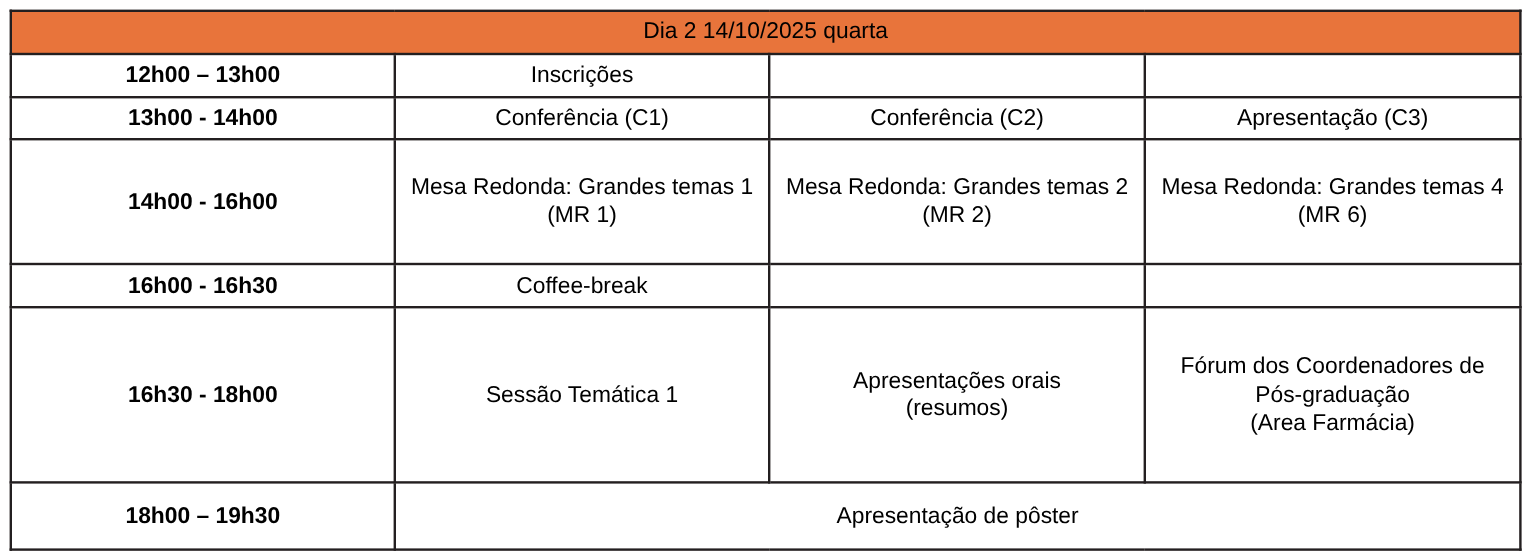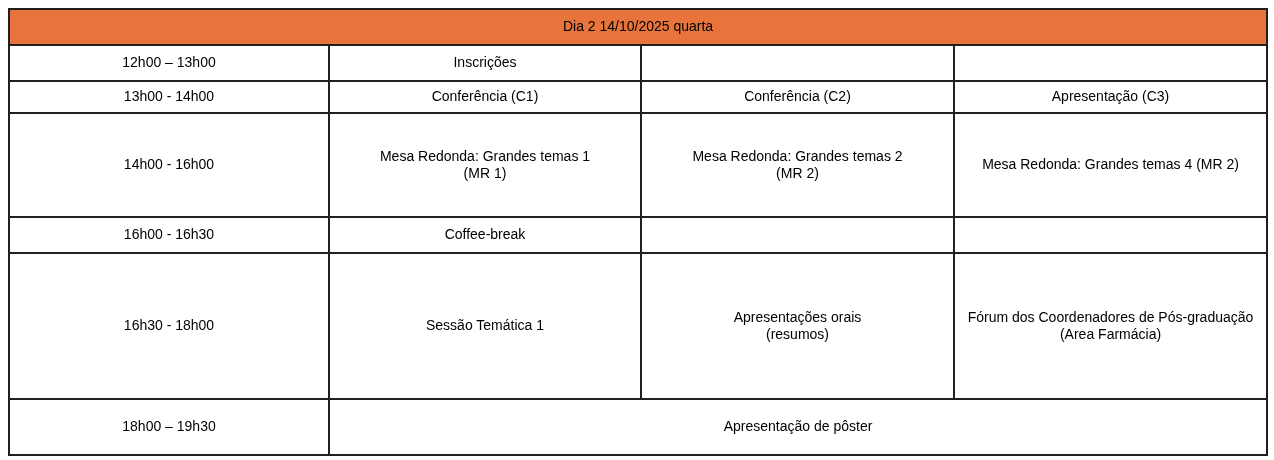--- a/index.html
+++ b/index.html
@@ -21,40 +21,40 @@
   table.schedule {
     border-collapse: collapse;
     table-layout: fixed;
     width: 1258px;
     border: 2px solid #231f20;
   }
   table.schedule td {
     border: 2px solid #231f20;
     vertical-align: middle;
     text-align: center;
-    font-size: 14px;
+    font-size: 19px;
     color: #000000;
     line-height: 1.22;
     padding: 5px 8px;
     box-sizing: border-box;
   }
   .col-time  { width: 320px; }
   .col-a     { width: 312px; }
   .col-b     { width: 313px; }
   .col-c     { width: 313px; }
 
   .header-cell {
     background: #e8743b;
     color: #ffffff;
     font-size: 20px;
     height: 36px;
     padding: 4px 8px;
   }
   .time-cell {
-    font-weight: normal;
+    font-weight: bold;
     font-size: 19px;
   }
   .r-inscricoes { height: 36px; }
   .r-conf       { height: 32px; }
   .r-mesa       { height: 104px; }
   .r-coffee     { height: 36px; border-radius: 17px; }
   .r-sessao     { height: 146px; }
   .r-poster     { height: 56px; margin-top: 40px; }
   .empty-cell   { }
 </style>
@@ -85,21 +85,21 @@
         <td class="time-cell">13h00 - 14h00</td>
         <td>Conferência  (C1)</td>
         <td>Conferência  (C2)</td>
         <td>Apresentação (C3)</td>
       </tr>
 
       <tr class="r-mesa">
         <td class="time-cell">14h00 - 16h00</td>
         <td>Mesa Redonda: Grandes temas 1<br>(MR 1)</td>
         <td>Mesa Redonda: Grandes temas 2<br>(MR 2)</td>
-        <td>Mesa Redonda: Grandes temas 4 (MR 2)</td>
+        <td>Mesa Redonda: Grandes temas 4 (MR 6)</td>
       </tr>
 
       <tr class="r-coffee">
         <td class="time-cell">16h00 - 16h30</td>
         <td>Coffee-break</td>
         <td class="empty-cell"></td>
         <td class="empty-cell"></td>
       </tr>
 
       <tr class="r-sessao">

